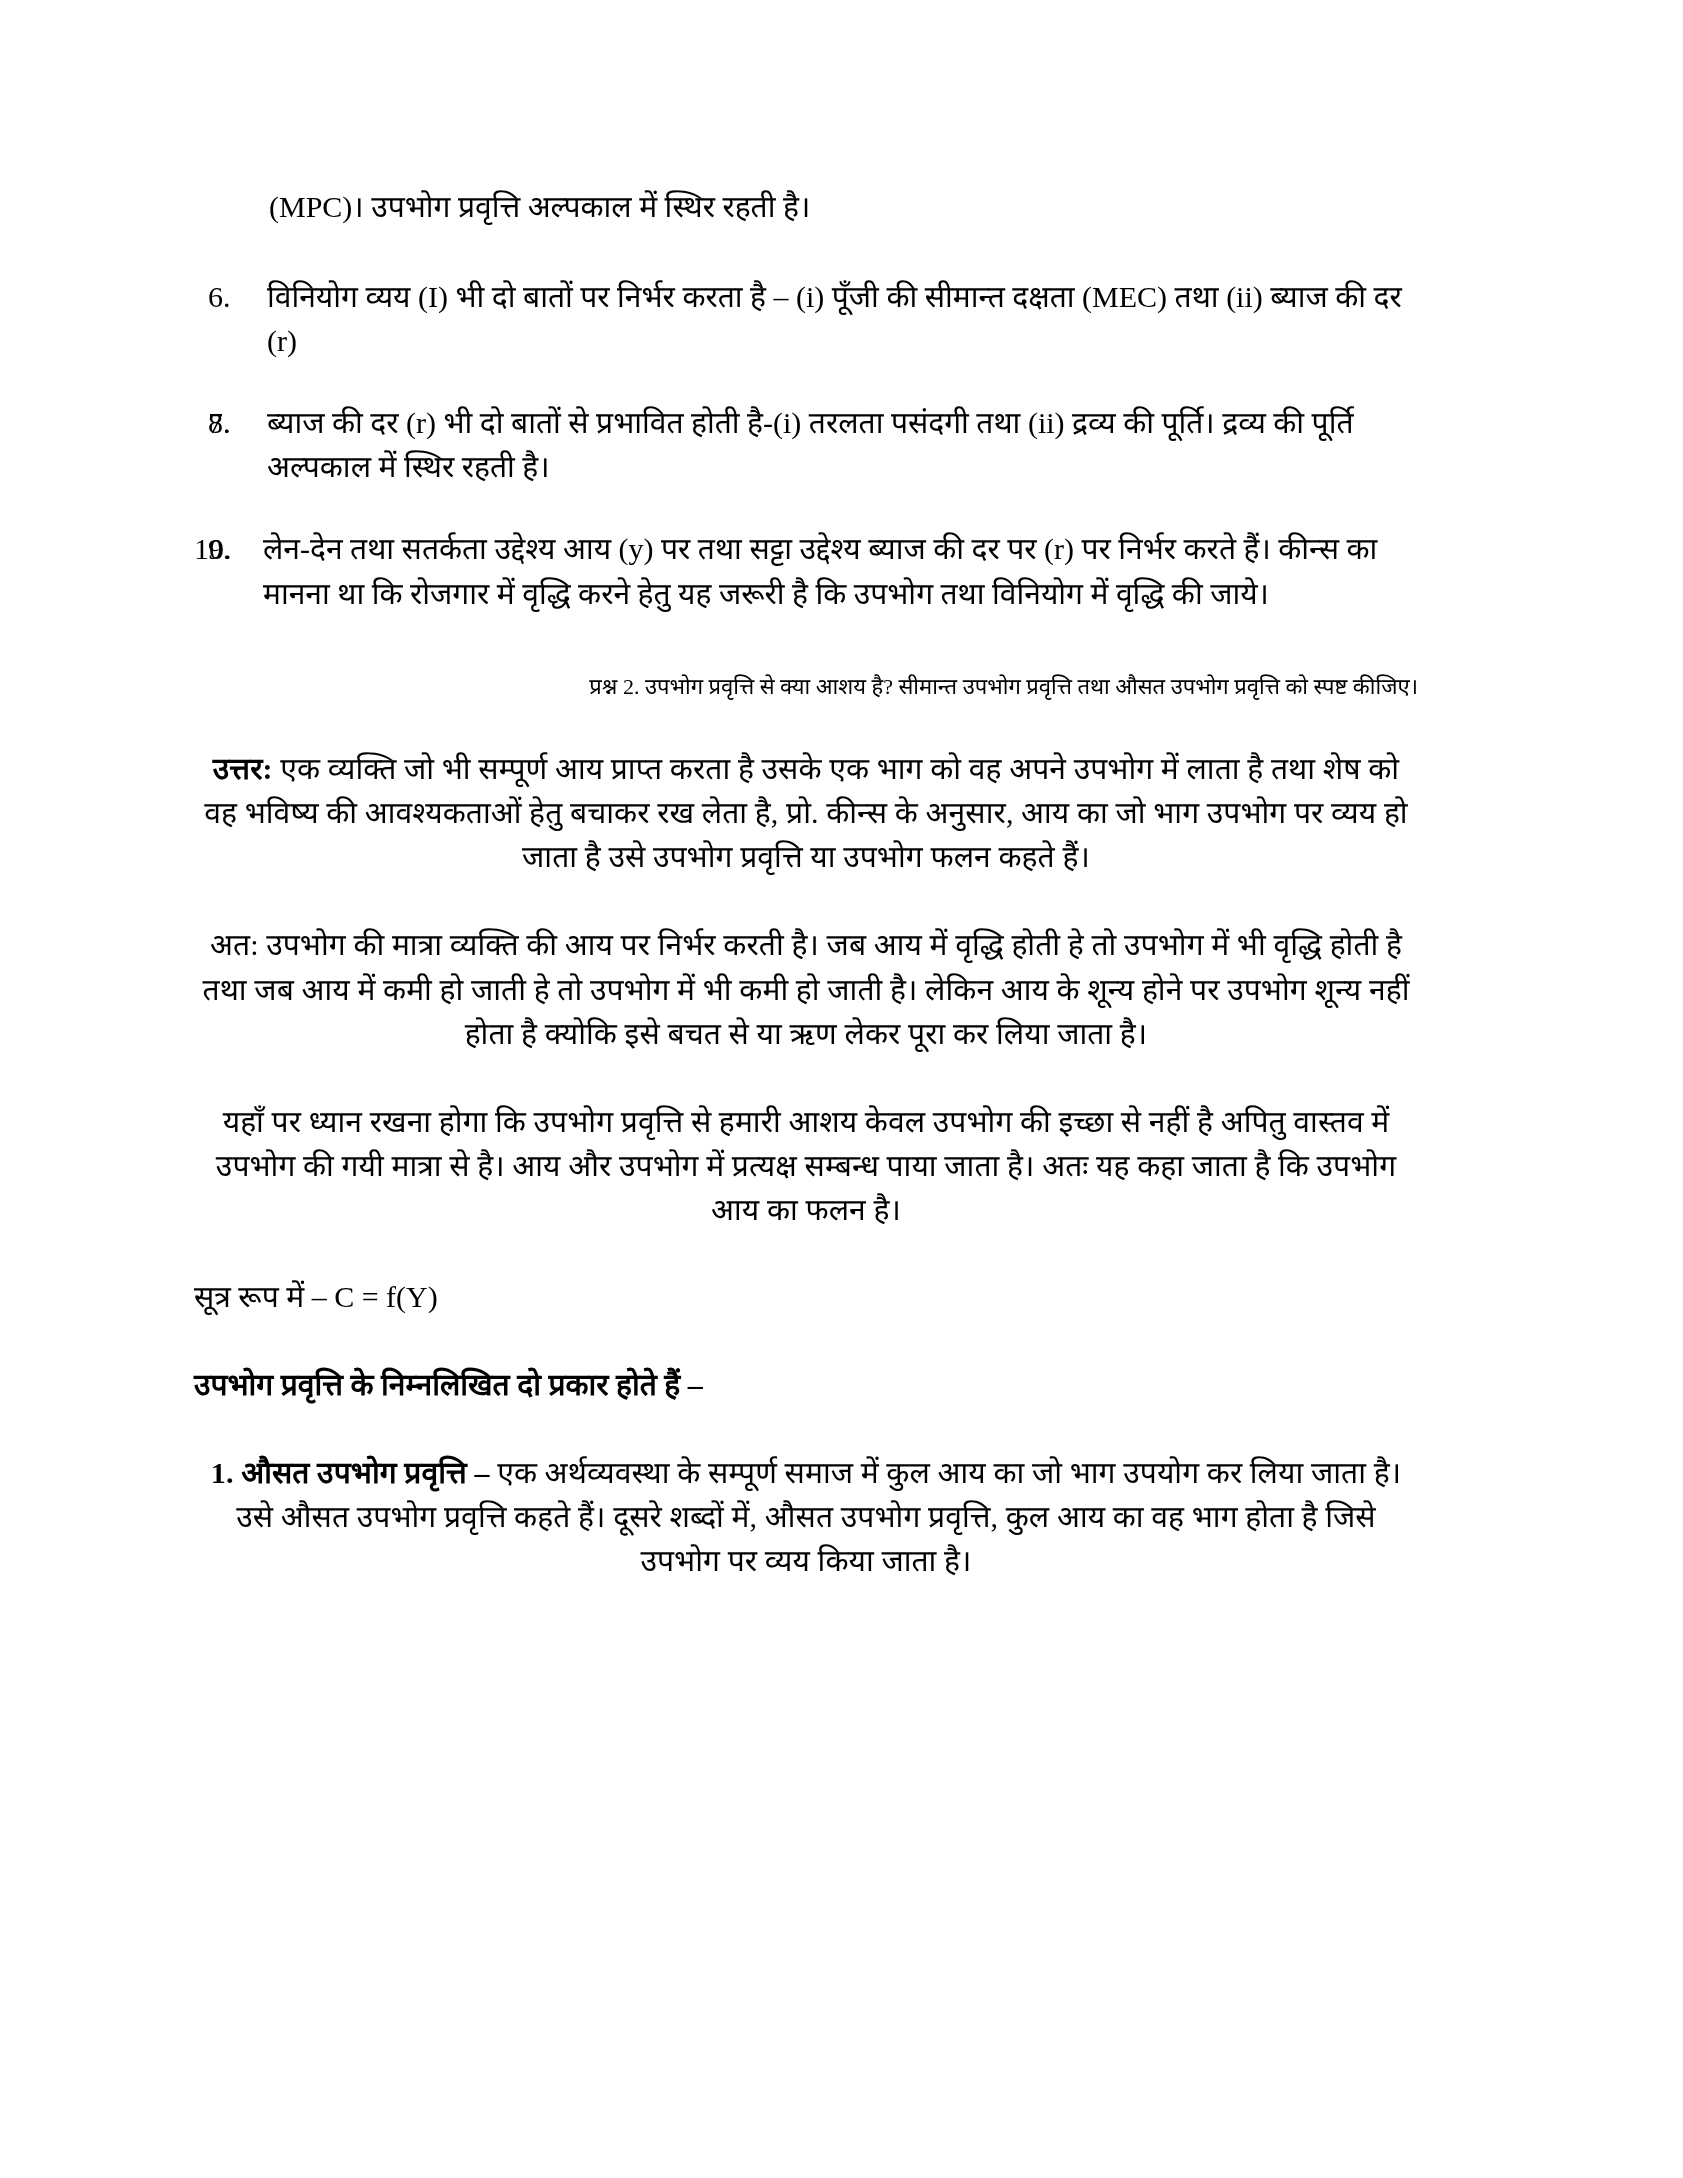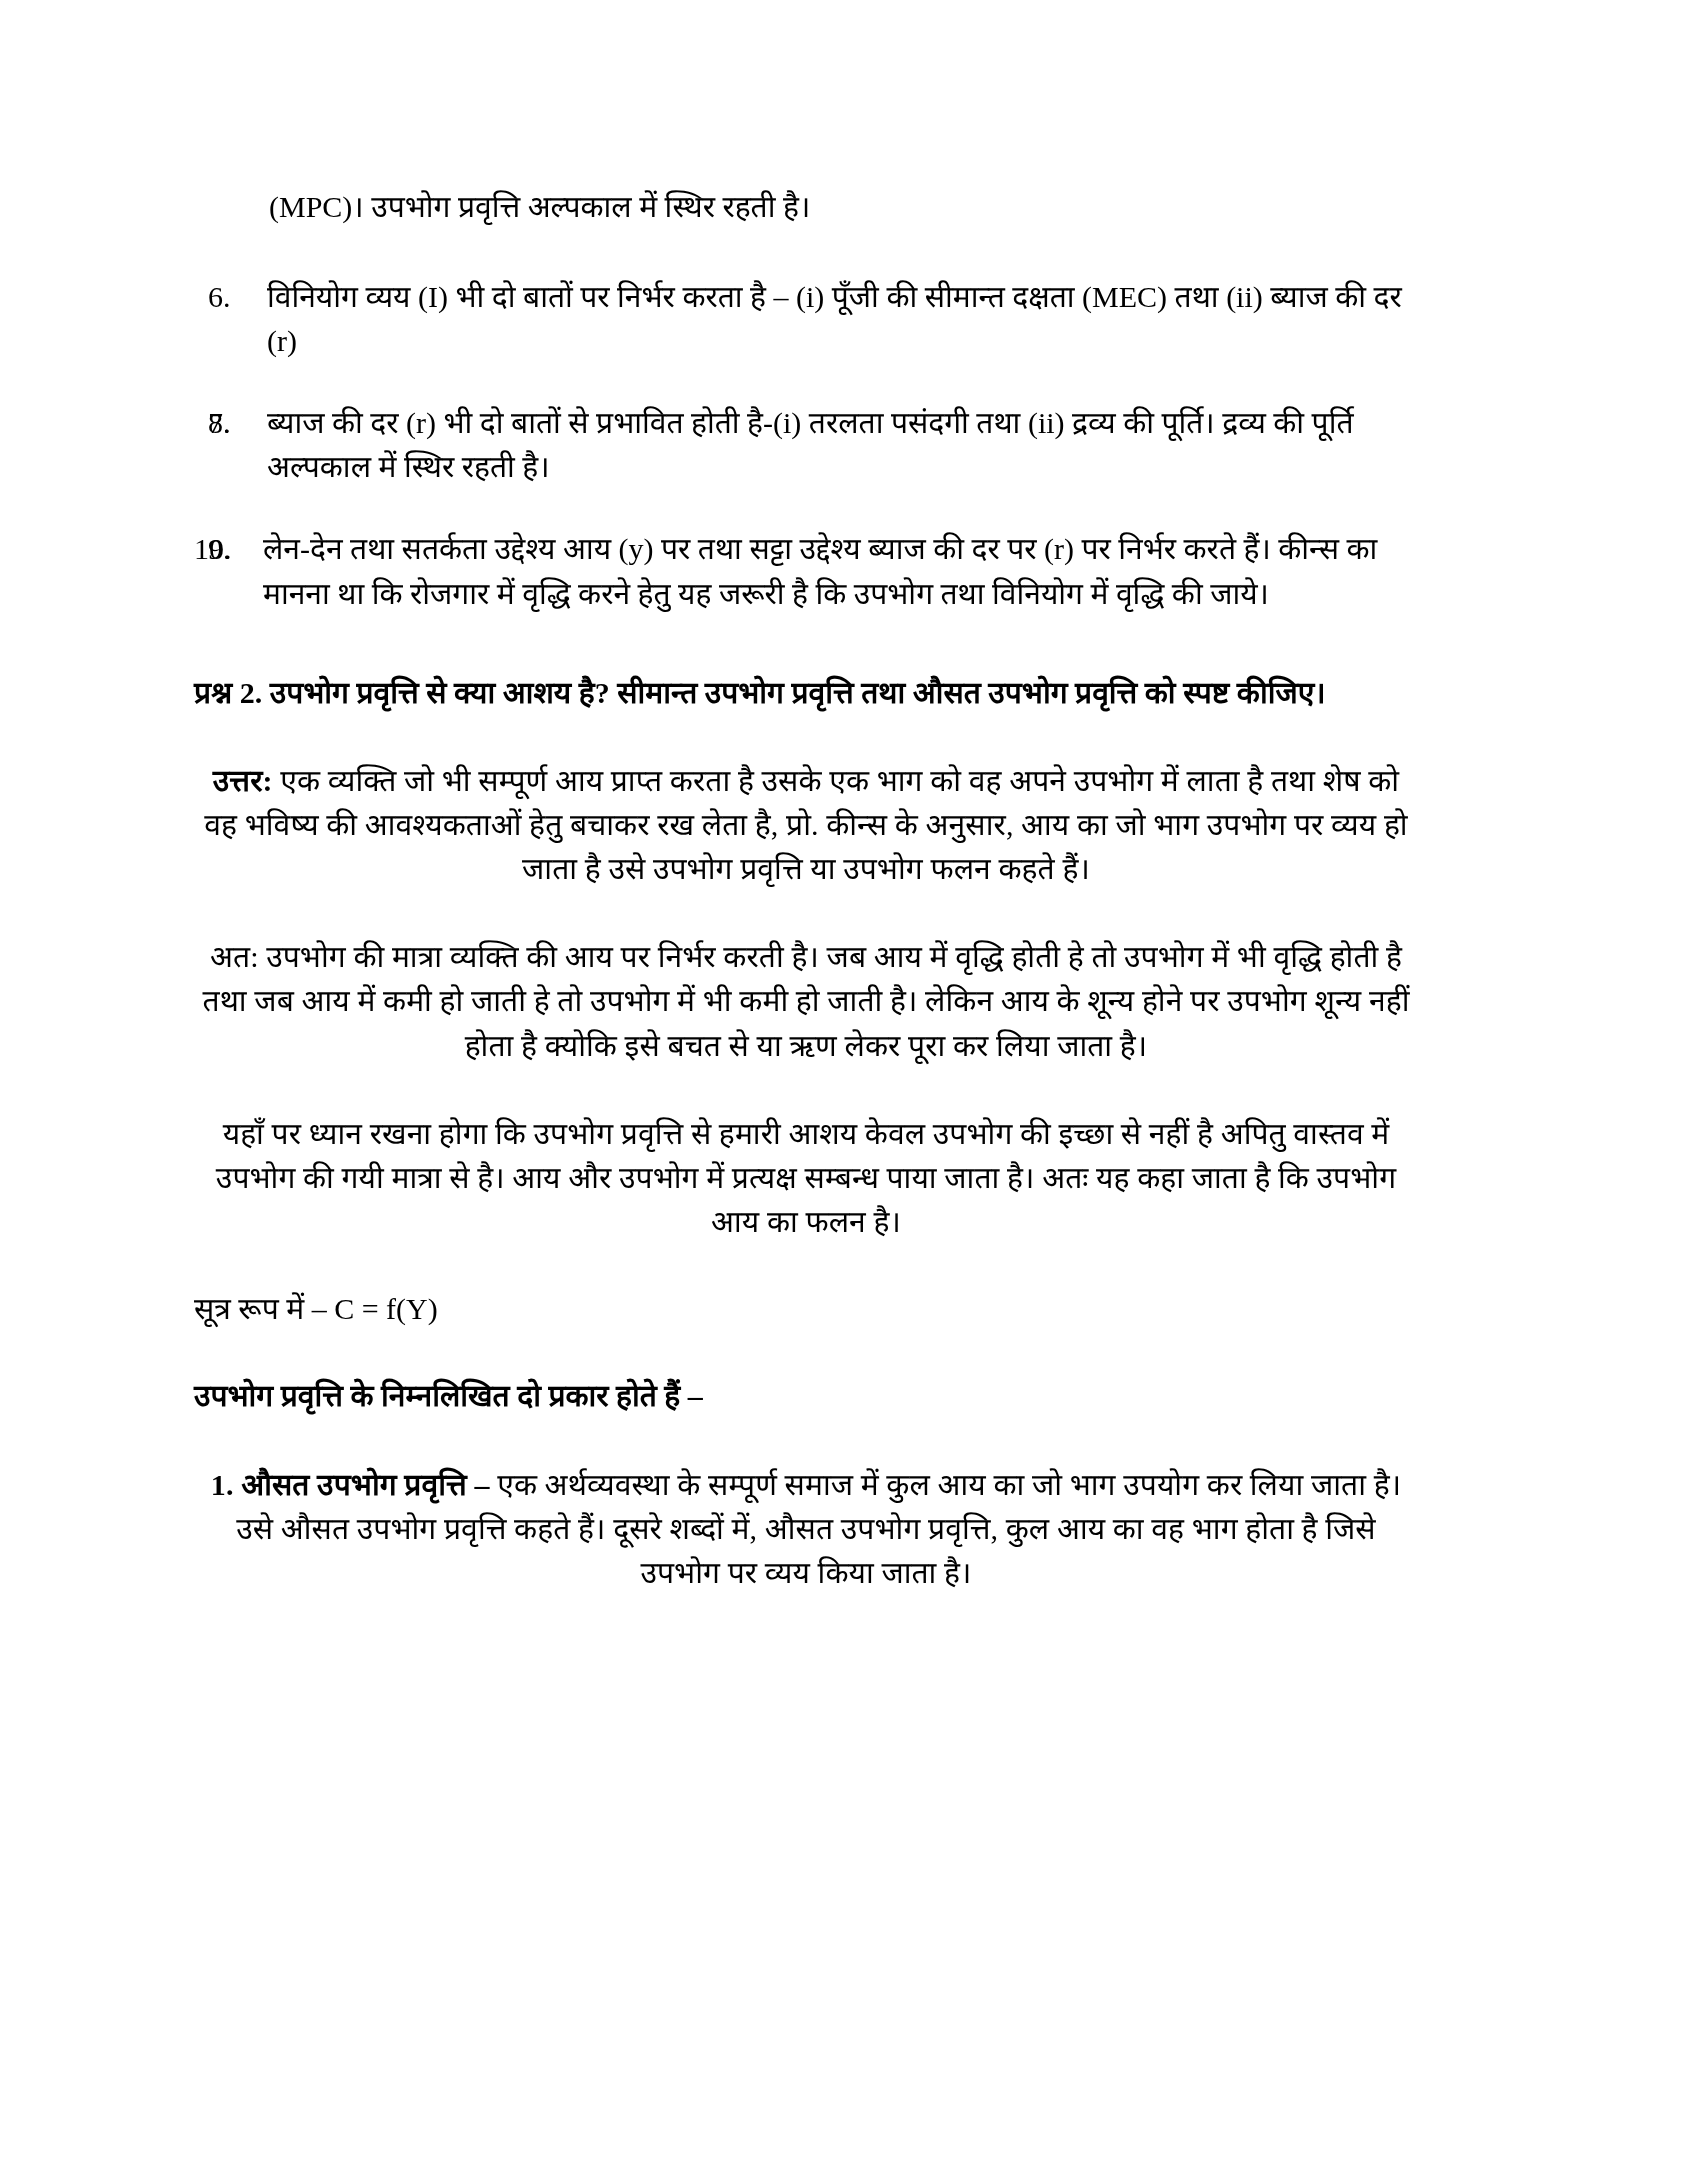--- a/index.html
+++ b/index.html
@@ -71,24 +71,25 @@
 
   .lead-line {
     font-size: 30px;
     line-height: 1.47;
     padding-left: 73px;
     margin: 2px;
   }
 
   
   .qhead {
-    font-size: 30px;
-    font-weight: bold;
+    font-size: 22px;
+    font-weight: normal;
     line-height: 1.48;
     margin: 0;
+    text-align: right;
   }
   .subhead {
     font-size: 30px;
     font-weight: bold;
     line-height: 1.48;
     margin: 0;
   }
   b, strong { font-weight: bold; }
 
   .formula {

